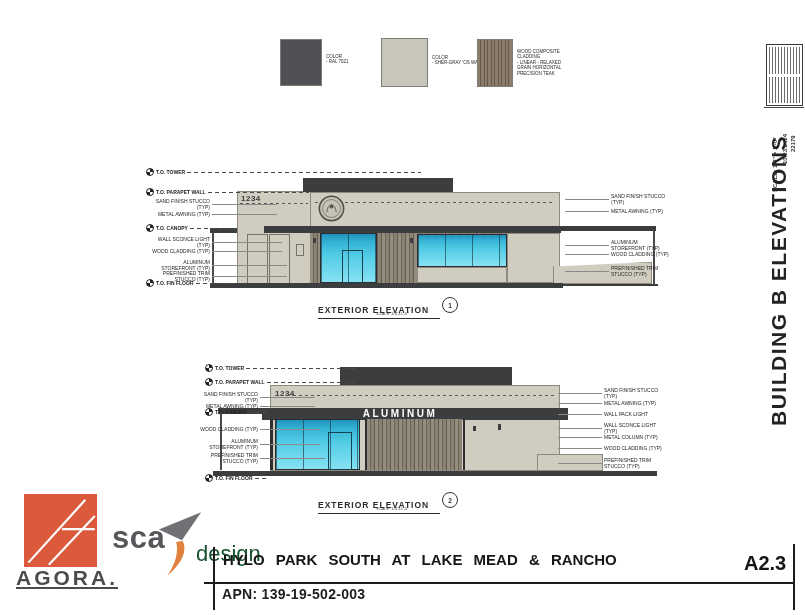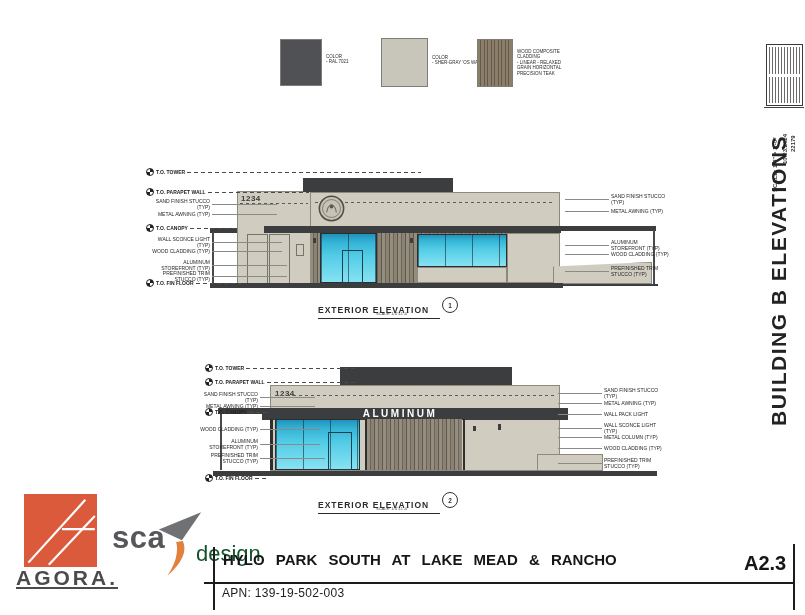--- a/index.html
+++ b/index.html
@@ -53,21 +53,21 @@
 
   
   .sign-text{font-size:10px;font-weight:bold;color:#fff;letter-spacing:2.5px;font-family:"Liberation Sans",sans-serif;}
 
   
   .agora-text{font-size:21px;font-weight:600;letter-spacing:3px;color:#4b4b4d;}
   .sca-text{font-size:31px;font-weight:bold;color:#56575b;letter-spacing:0.5px;}
   .design-text{font-size:22px;color:#14532d;}
   .tb-title{font-size:15px;font-weight:bold;color:#161616;white-space:nowrap;word-spacing:7px;}
   .tb-sheet{font-size:20px;font-weight:bold;color:#161616;}
-  .tb-apn{font-size:12px;font-weight:400;color:#1d1d1d;letter-spacing:0.3px;}
+  .tb-apn{font-size:14px;font-weight:700;color:#1d1d1d;letter-spacing:0.3px;}
   .tb-line{background:#1c1c1c;}
 </style>
 </head>
 <body>
 
 <div class="swatch" style="left:280px;top:39px;width:40px;height:45px;background:#4f5154;"></div>
 <div class="sw-label" style="left:326px;top:54px;">
   <div>COLOR</div>
   <div>- RAL 7021</div>
 </div>

